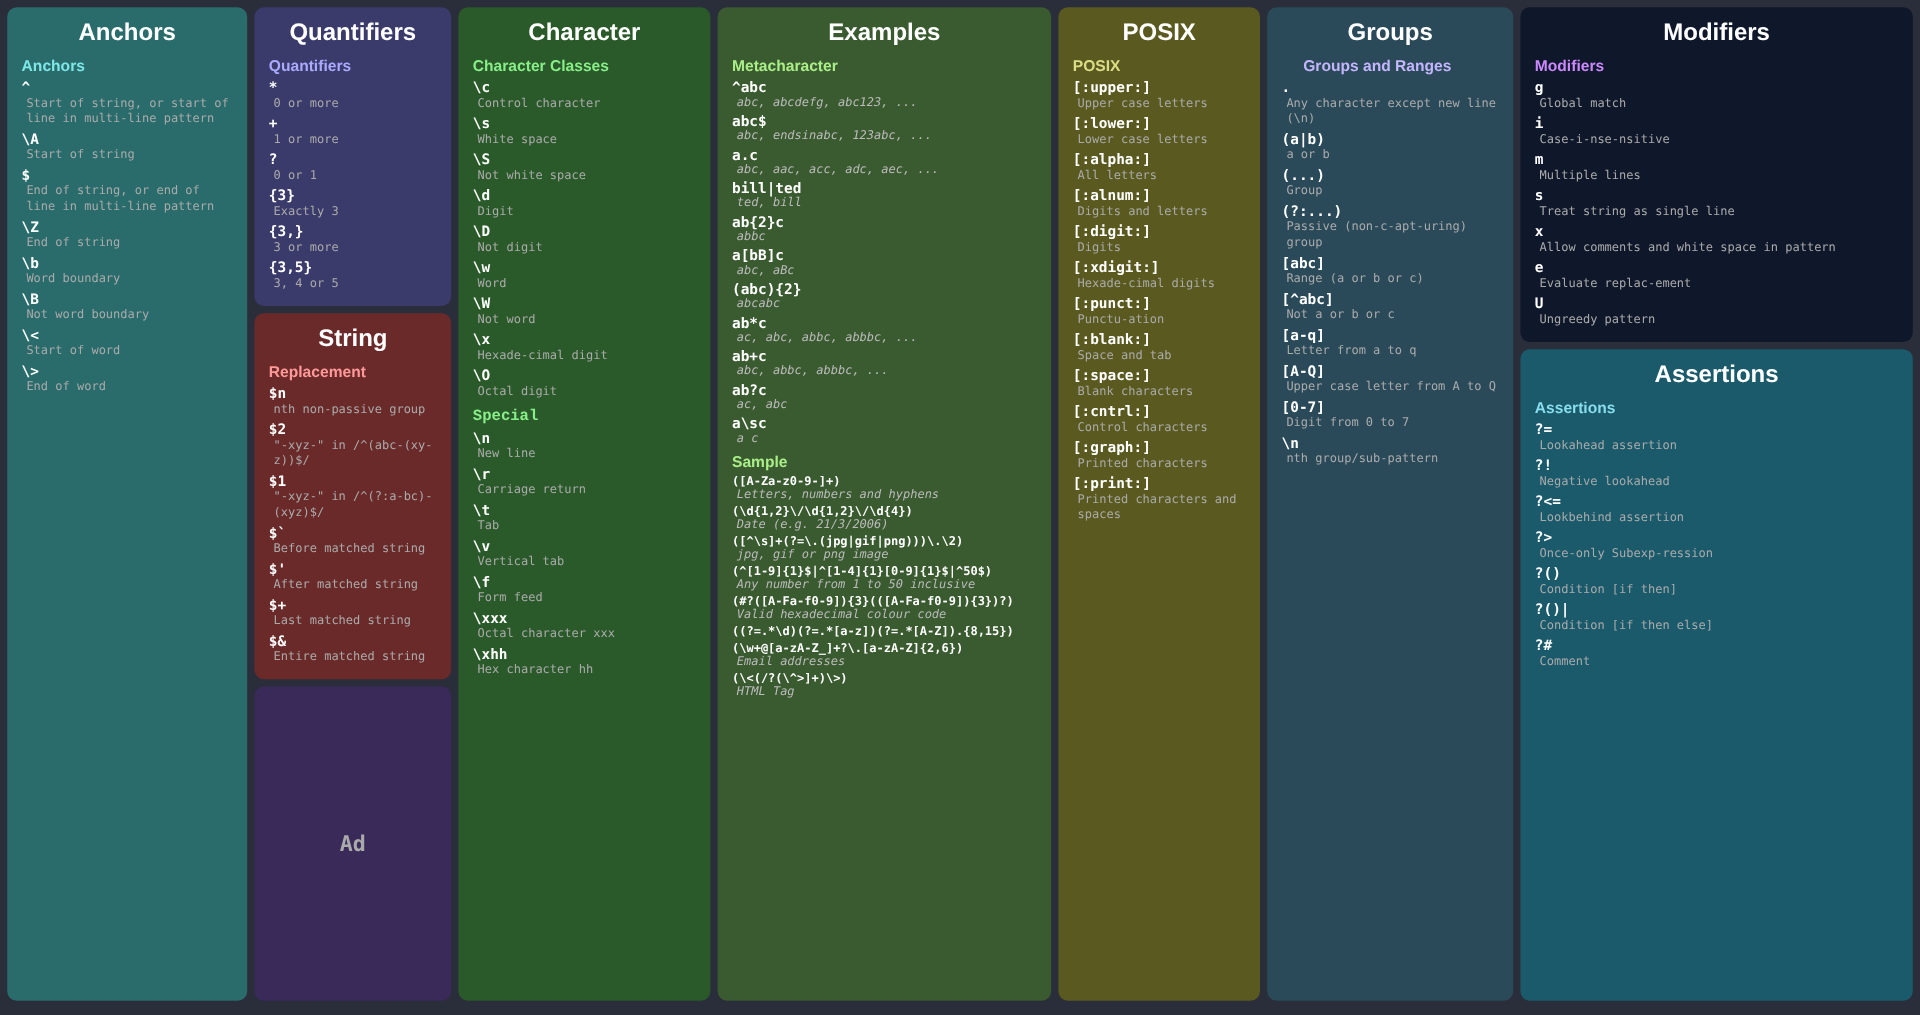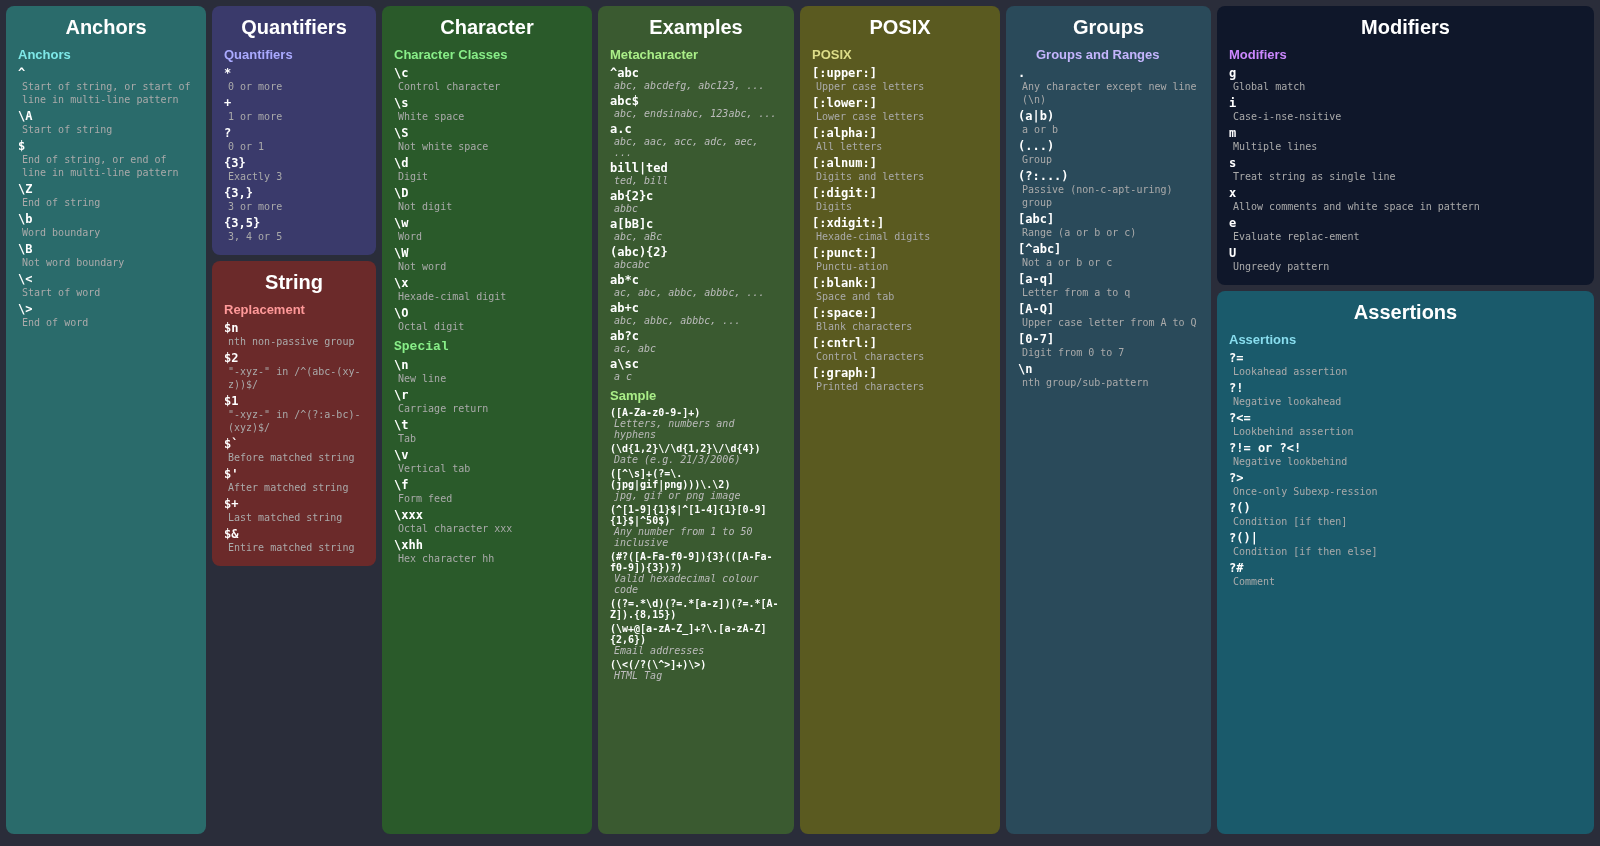--- a/index.html
+++ b/index.html
@@ -182,20 +182,23 @@
           <div class="item-block">
             <div class="item-main">$+</div>
             <div class="item-desc">Last matched string</div>
           </div>
           <div class="item-block">
             <div class="item-main">$&amp;</div>
             <div class="item-desc">Entire matched string</div>
           </div>
         </div>
     </div>
+    <div class="card card-ad" style="flex:1;min-height:60px;">
+      <span class="ad-text">Ad</span>
+    </div>
   </div>
 
   <div class="card card-character" style="width:210px;flex-shrink:0;">
     <div class="card-title">Character</div>
     <div class="section-title">Character Classes</div>
     <div id="char-class-items">
         <div class="item-block">
           <div class="item-main">\c</div>
           <div class="item-desc">Control character</div>
         </div>
@@ -258,21 +261,21 @@
           <div class="item-main">\xxx</div>
           <div class="item-desc">Octal character xxx</div>
         </div>
         <div class="item-block">
           <div class="item-main">\xhh</div>
           <div class="item-desc">Hex character hh</div>
         </div>
       </div>
   </div>
 
-  <div class="card card-examples" style="width:196px;flex-shrink:0;">
+  <div class="card card-examples" style="width:278px;flex-shrink:0;">
     <div class="card-title">Examples</div>
     <div class="section-title">Metacharacter</div>
     <div id="examples-meta-items">
         <div class="item-block">
           <div class="item-main">^abc</div>
           <div class="item-example">abc, abcdefg, abc123, ...</div>
         </div>
         <div class="item-block">
           <div class="item-main">abc$</div>
           <div class="item-example">abc, endsinabc, 123abc, ...</div>
@@ -343,21 +346,21 @@
           <div class="item-main" style="font-size: 10px;">(\w+@[a-zA-Z_]+?\.[a-zA-Z]{2,6})</div>
           <div class="item-example">Email addresses</div>
         </div>
         <div class="item-block">
           <div class="item-main" style="font-size: 10px;">(\&lt;(/?(\^&gt;]+)\&gt;)</div>
           <div class="item-example">HTML Tag</div>
         </div>
       </div>
   </div>
 
-  <div class="card card-posix" style="width:200px;flex-shrink:0;">
+  <div class="card card-posix" style="width:168px;flex-shrink:0;">
     <div class="card-title">POSIX</div>
     <div class="section-title">POSIX</div>
     <div id="posix-items">
         <div class="item-block">
           <div class="item-main">[:upper:]</div>
           <div class="item-desc">Upper case letters</div>
         </div>
         <div class="item-block">
           <div class="item-main">[:lower:]</div>
           <div class="item-desc">Lower case letters</div>
@@ -390,20 +393,24 @@
           <div class="item-main">[:space:]</div>
           <div class="item-desc">Blank characters</div>
         </div>
         <div class="item-block">
           <div class="item-main">[:cntrl:]</div>
           <div class="item-desc">Control characters</div>
         </div>
         <div class="item-block">
           <div class="item-main">[:graph:]</div>
           <div class="item-desc">Printed characters</div>
+        </div>
+        <div class="item-block">
+          <div class="item-main">[:print:]</div>
+          <div class="item-desc">Printed characters and spaces</div>
         </div>
       </div>
   </div>
 
   <div class="card card-groups" style="width:205px;flex-shrink:0;">
     <div class="card-title">Groups</div>
     <div class="section-title">Groups and Ranges</div>
     <div id="groups-items">
         <div class="item-block">
           <div class="item-main">.</div>
@@ -493,24 +500,20 @@
           </div>
           <div class="item-block">
             <div class="item-main">?!</div>
             <div class="item-desc">Negative lookahead</div>
           </div>
           <div class="item-block">
             <div class="item-main">?&lt;=</div>
             <div class="item-desc">Lookbehind assertion</div>
           </div>
           <div class="item-block">
-            <div class="item-main">?!= or ?&lt;!</div>
-            <div class="item-desc">Negative lookbehind</div>
-          </div>
-          <div class="item-block">
             <div class="item-main">?&gt;</div>
             <div class="item-desc">Once-only Subexp-ression</div>
           </div>
           <div class="item-block">
             <div class="item-main">?()</div>
             <div class="item-desc">Condition [if then]</div>
           </div>
           <div class="item-block">
             <div class="item-main">?()|</div>
             <div class="item-desc">Condition [if then else]</div>

